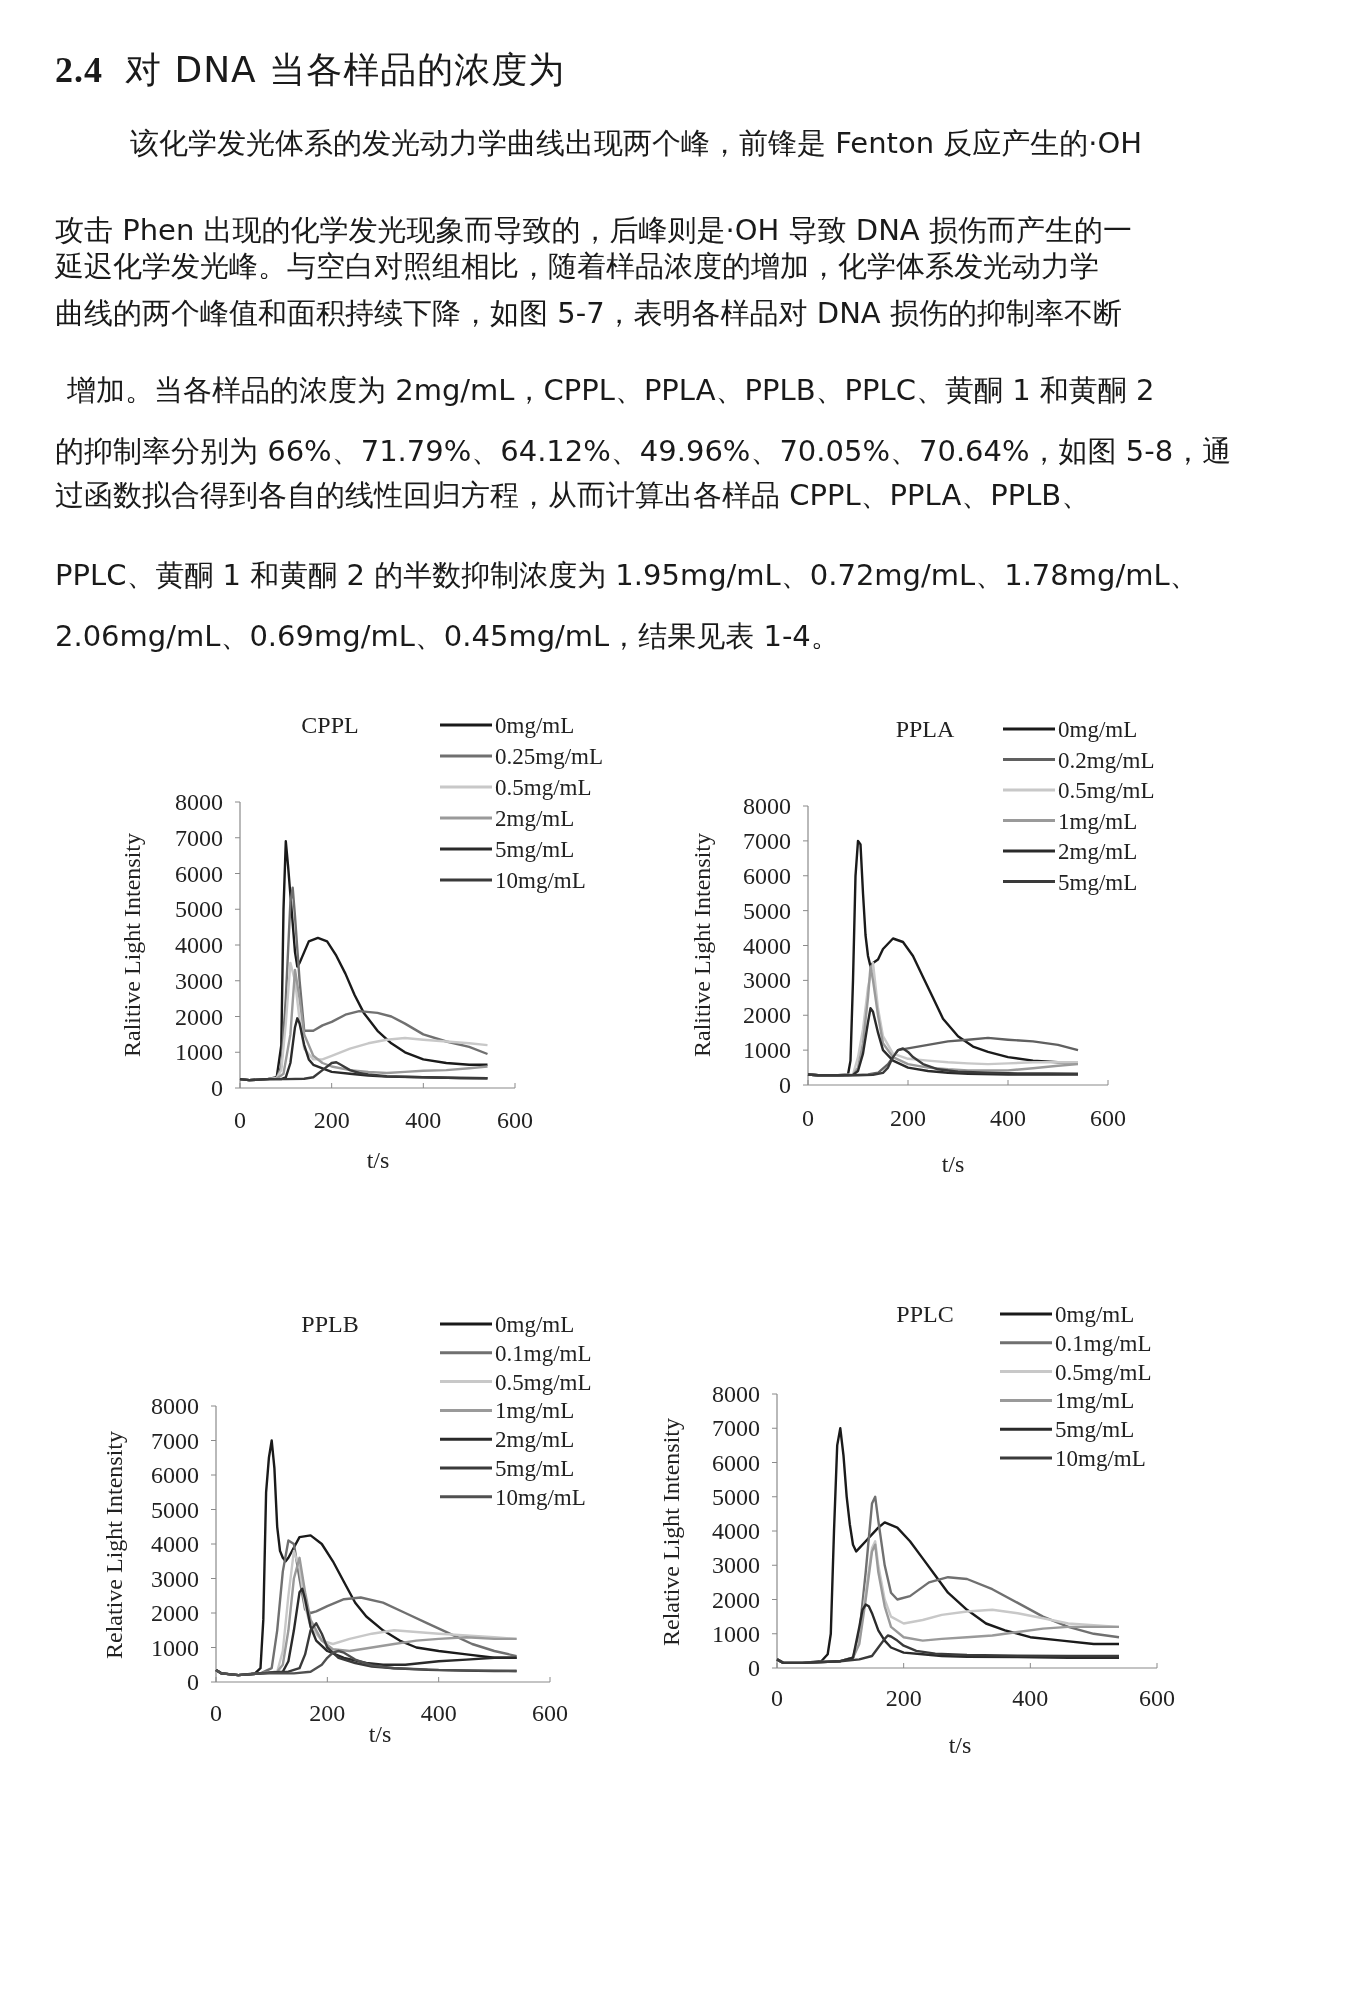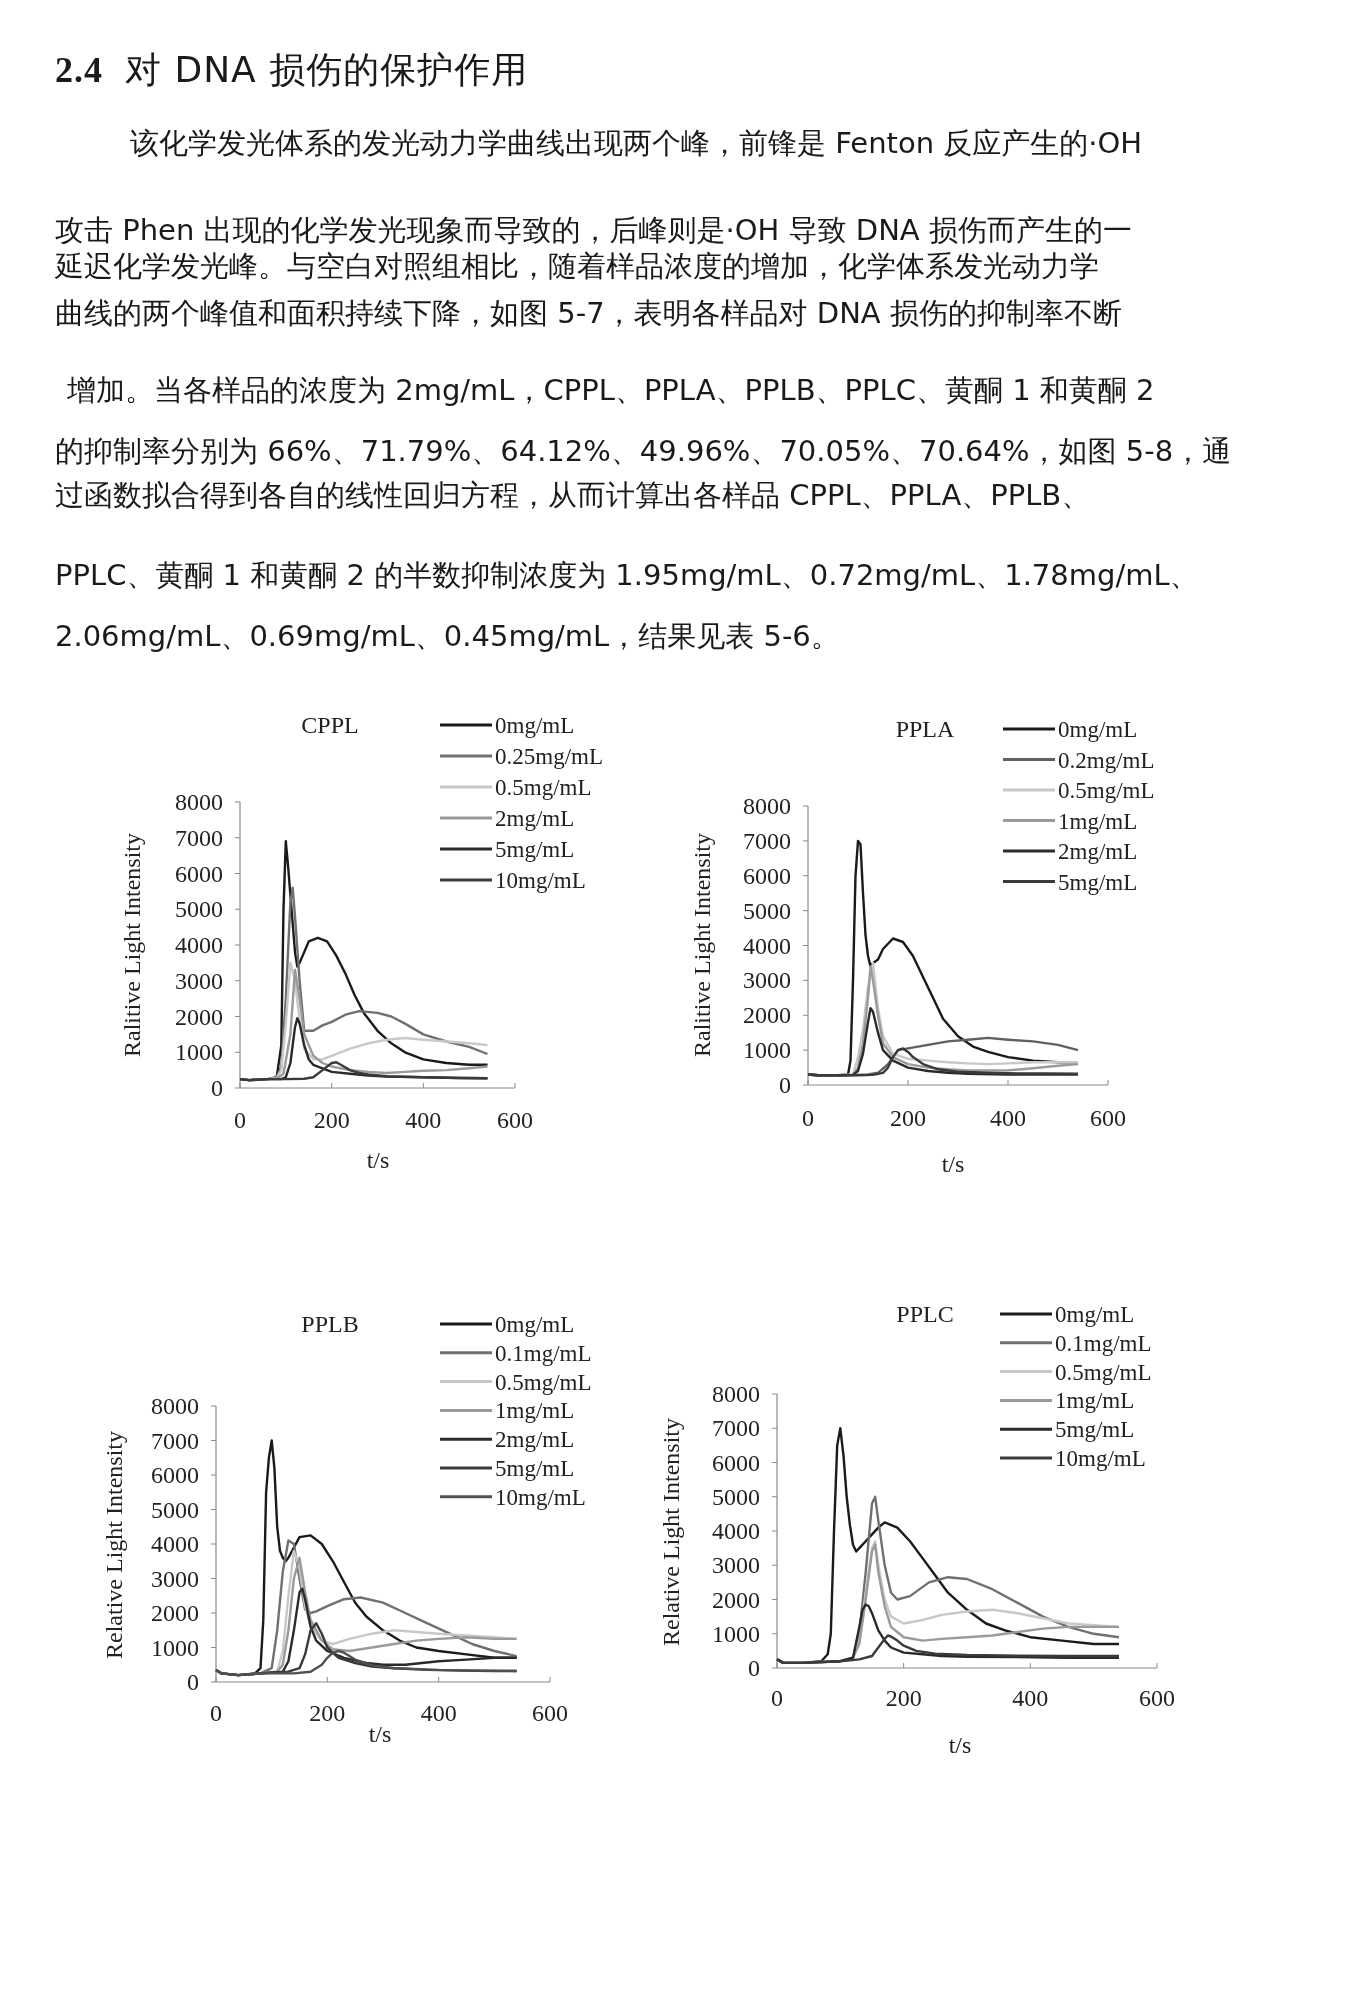--- a/index.html
+++ b/index.html
@@ -11,33 +11,33 @@
   .para { position: absolute; left: 55px; width: 1200px; font-size: 29px; line-height: 30px;
           font-family: "DejaVu Sans", sans-serif; white-space: nowrap; }
   .para .line { position: absolute; left: 0; white-space: nowrap; }
   .chart-svg { position: absolute; left: 0; top: 0; }
   .chart-svg text { font-family: "Liberation Serif", serif; fill: #222; }
 </style>
 </head>
 <body>
 
 <div class="heading">
-  <span class="num">2.4</span><span>对 DNA 损伤的保护作用</span>
+  <span class="num">2.4</span><span>对 DNA 当各样品的浓度为</span>
 </div>
 
 <div class="para" id="para" style="top: 128px;">
     <div class="line" style="top: 0px; left: 75px;">该化学发光体系的发光动力学曲线出现两个峰，前锋是 Fenton 反应产生的·OH</div>
     <div class="line" style="top: 62px; left: 0px; margin-top: 25px;">攻击 Phen 出现的化学发光现象而导致的，后峰则是·OH 导致 DNA 损伤而产生的一</div>
     <div class="line" style="top: 123px; left: 0px;">延迟化学发光峰。与空白对照组相比，随着样品浓度的增加，化学体系发光动力学</div>
     <div class="line" style="top: 170px; left: 0px;">曲线的两个峰值和面积持续下降，如图 5-7，表明各样品对 DNA 损伤的抑制率不断</div>
     <div class="line" style="top: 247px; left: 0px; margin-left: 12px;">增加。当各样品的浓度为 2mg/mL，CPPL、PPLA、PPLB、PPLC、黄酮 1 和黄酮 2</div>
     <div class="line" style="top: 308px; left: 0px;">的抑制率分别为 66%、71.79%、64.12%、49.96%、70.05%、70.64%，如图 5-8，通</div>
     <div class="line" style="top: 352px; left: 0px;">过函数拟合得到各自的线性回归方程，从而计算出各样品 CPPL、PPLA、PPLB、</div>
     <div class="line" style="top: 432px; left: 0px;">PPLC、黄酮 1 和黄酮 2 的半数抑制浓度为 1.95mg/mL、0.72mg/mL、1.78mg/mL、</div>
-    <div class="line" style="top: 493px; left: 0px;">2.06mg/mL、0.69mg/mL、0.45mg/mL，结果见表 5-6。</div>
+    <div class="line" style="top: 493px; left: 0px;">2.06mg/mL、0.69mg/mL、0.45mg/mL，结果见表 1-4。</div>
   </div>
 
 <svg id="charts" class="chart-svg" width="1372" height="2004" viewBox="0 0 1372 2004" xmlns="http://www.w3.org/2000/svg">
     <g>
       <line x1="240" y1="802" x2="240" y2="1088" stroke="#8a8a8a" stroke-width="1.2"></line>
       <line x1="240" y1="1088" x2="515" y2="1088" stroke="#8a8a8a" stroke-width="1.2"></line>
       <line x1="235" y1="1088" x2="240" y2="1088" stroke="#8a8a8a" stroke-width="1"></line>
       <text x="223" y="1096" text-anchor="end" font-size="24">0</text>
       <line x1="235" y1="1052.25" x2="240" y2="1052.25" stroke="#8a8a8a" stroke-width="1"></line>
       <text x="223" y="1060.25" text-anchor="end" font-size="24">1000</text>

